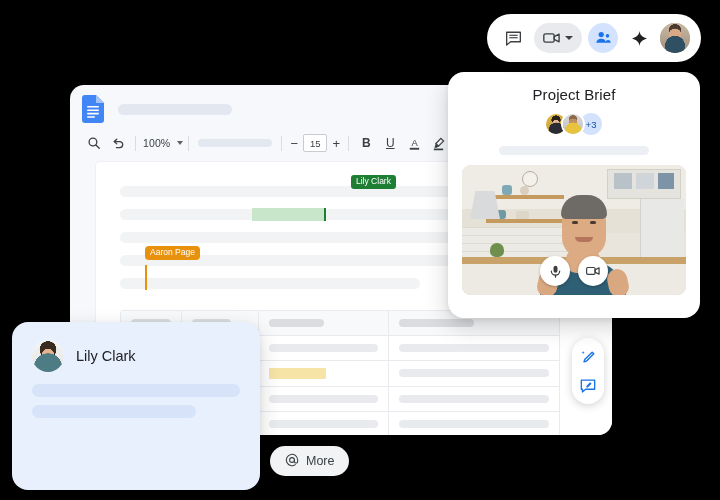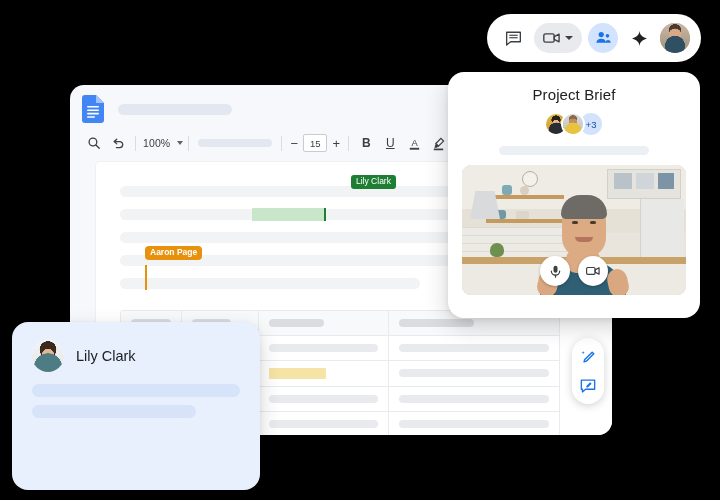--- a/index.html
+++ b/index.html
@@ -298,21 +298,21 @@
           <span class="cursor-flag flag-green" style="left:231px; top:-11px;">Lily Clark</span>
         </div>
 
         <div class="doc-line" style="width:404px">
           <span class="hl-green" style="left:132px; width:74px;"></span>
         </div>
 
         <div class="doc-line" style="width:404px"></div>
 
         <div class="doc-line" style="width:404px">
-          <span class="cursor-flag flag-orange" style="left:25px; top:-9px;font-weight:bold;">Aaron Page</span>
+          <span class="cursor-flag flag-orange" style="left:25px; top:-9px;">Aaron Page</span>
         </div>
 
         <div class="doc-line" style="width:300px">
           <span class="caret-orange" style="left:25px; top:-13px; height:25px;"></span>
         </div>
       </div>
 
       <div class="doc-table">
         <div class="dt-row dt-head">
           <div class="dt-cell dt-c1">
@@ -513,14 +513,23 @@
               radial-gradient(circle at 50% 46%, #e3b48f 0 25%, transparent 26%),
               radial-gradient(circle at 50% 30%, #3a2b21 0 30%, transparent 31%),
               linear-gradient(#f4f4f4,#e3e3e3);"></span>
       </span>
       <span class="cc-name">Lily Clark</span>
     </div>
     <div class="cc-ph w100"></div>
     <div class="cc-ph w79"></div>
   </div>
 
+  <div class="more-pill">
+    <span>
+      <svg width="14" height="14" viewBox="0 0 18 18" fill="none" stroke="#3c4043" stroke-width="1.4">
+        <circle cx="9" cy="9" r="3.1"></circle>
+        <path d="M12.1 9v1.8a2.1 2.1 0 0 0 4.2 0V9a7.3 7.3 0 1 0-3 5.9" stroke-linecap="round"></path>
+      </svg>
+    </span>
+    <span>More</span>
+  </div>
 
 </div>
 
 </body></html>

